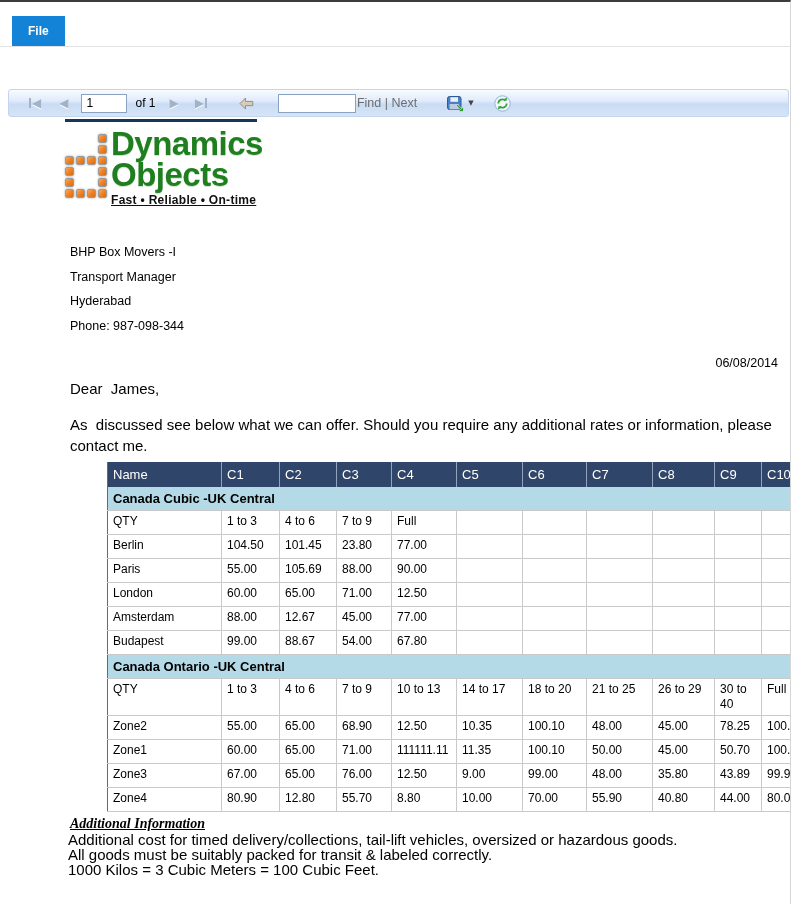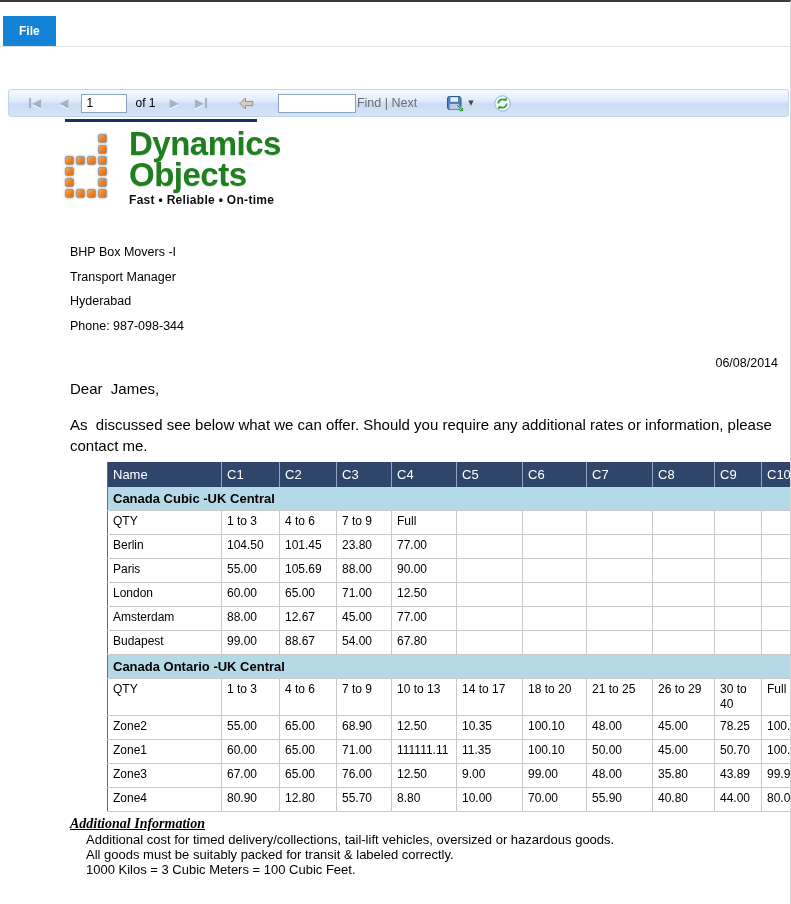--- a/index.html
+++ b/index.html
@@ -3,21 +3,21 @@
 <meta charset="utf-8">
 <style>
   * { box-sizing: border-box; }
   html,body { margin:0; padding:0; }
   body {
     width:791px; height:904px; overflow:hidden; position:relative;
     background:#fff; font-family:"Liberation Sans", sans-serif; color:#000;
     border-top:2px solid #3c3c3c; border-right:1px solid #d6d6d6;
   }
   
-  .menubar { padding:14px 0 0 3px; height:44px; }
+  .menubar { padding:14px 0 0 12px; height:44px; }
   .file-tab {
     display:inline-block; background:#1283d6; color:#fff;
     font-size:12px; font-weight:bold; padding:8px 16px 8px; min-width:48px;
     text-align:center; cursor:pointer;
   }
   .menubar-rule { height:1px; background:#e2e2e2; width:100%; }
 
   
   .toolbar {
     margin:42px 0 0 8px; height:28px; width:781px;
@@ -51,23 +51,23 @@
   .logo { display:flex; margin-top:6px; margin-left:2px; }
   .logo-d {
     margin-top:6px; display:grid;
     grid-template-columns:repeat(4, 9px); grid-template-rows:repeat(6, 9px);
     gap:2px; filter:drop-shadow(0 0 1px #aaa);
   }
   .tile {
     display:block; border-radius:2px; border:1px solid #9b9b9b;
     background:linear-gradient(135deg, #f9a85d 0%, #ef8124 50%, #df6b09 100%);
   }
-  .logo-text { margin-left:22px; }
+  .logo-text { margin-left:4px; }
   .logo-word { font-size:33px; font-weight:bold; color:#1f7f1f; line-height:31px; letter-spacing:-0.5px; text-shadow:0 1px 0 #cfe3cf; }
-  .logo-tagline { font-size:12px; font-weight:bold; color:#101010; margin-top:3px; letter-spacing:0.3px; }
+  .logo-tagline { font-size:12px; font-weight:bold; color:#101010; margin-top:3px; letter-spacing:0.3px;text-decoration:underline; }
 
   .contact { margin-left:7px; margin-top:39px; font-size:12.5px; }
   .contact div { height:13px; line-height:13px; margin-bottom:11.5px; }
 
   .date-line { text-align:right; padding-right:12px; font-size:12.5px; margin-top:23px; }
   .greeting { margin-left:7px; margin-top:10px; font-size:15px; white-space:pre-wrap; }
   .body-par { margin-left:7px; margin-top:17px; font-size:15px; line-height:21px; width:723px; white-space:pre-wrap; }
 
   
   .rates-table {
@@ -89,21 +89,21 @@
     background:#b5dae7; font-weight:bold; font-size:13px;
     padding:4px 2px 4px 5px; height:24px;
     border-right:none; border-bottom:1px solid #c9c9c9;
   }
 
   
   .footer-heading {
     margin-left:7px; margin-top:4px; font-family:"Liberation Serif", serif;
     font-size:14px; font-weight:bold; font-style:italic; text-decoration:underline;
   }
-  .footer-lines div { margin-left:23px; font-size:13px; line-height:15px; }
+  .footer-lines div { margin-left:5px; font-size:15px; line-height:15px; }
 </style>
 </head>
 <body>
 
 <div class="menubar">
   <div class="file-tab">File</div>
 </div>
 <div class="menubar-rule"></div>
 
 <div class="toolbar">

